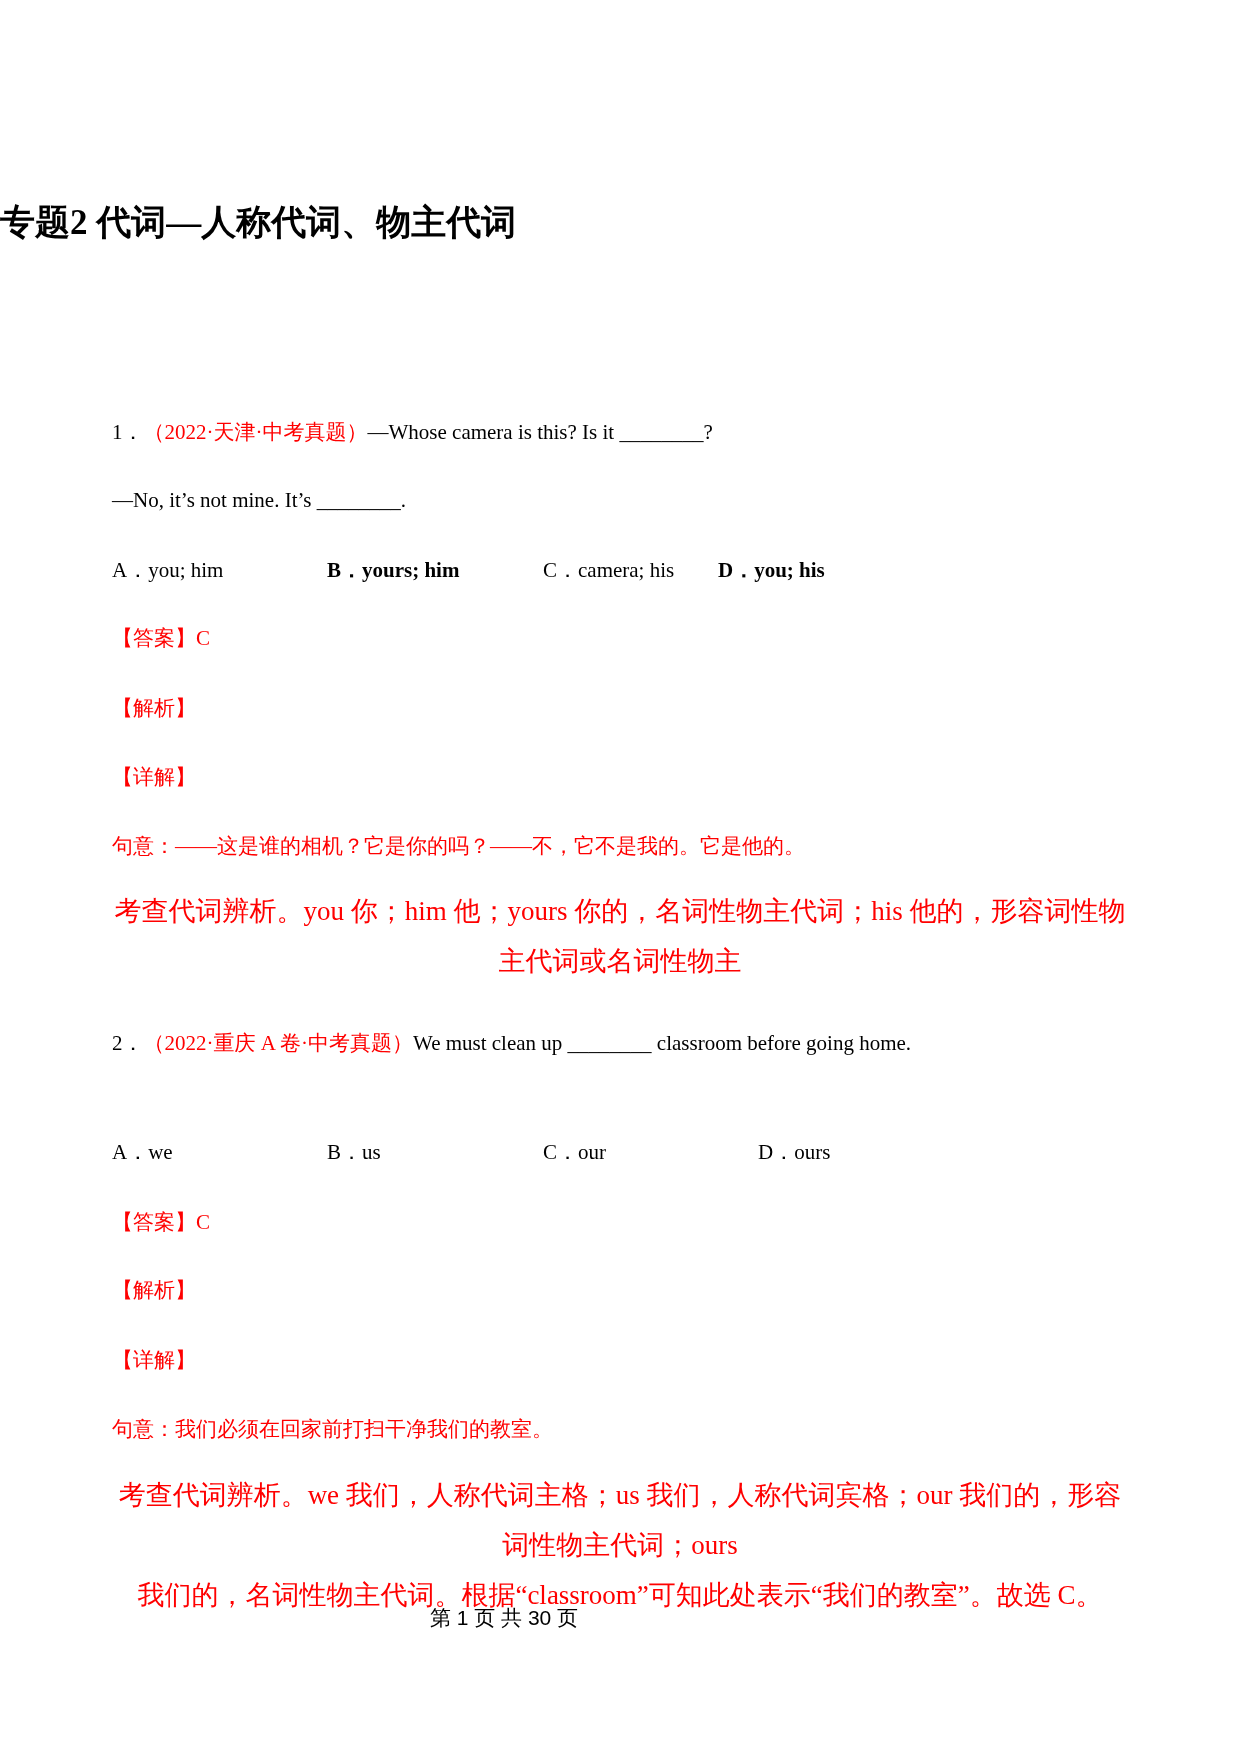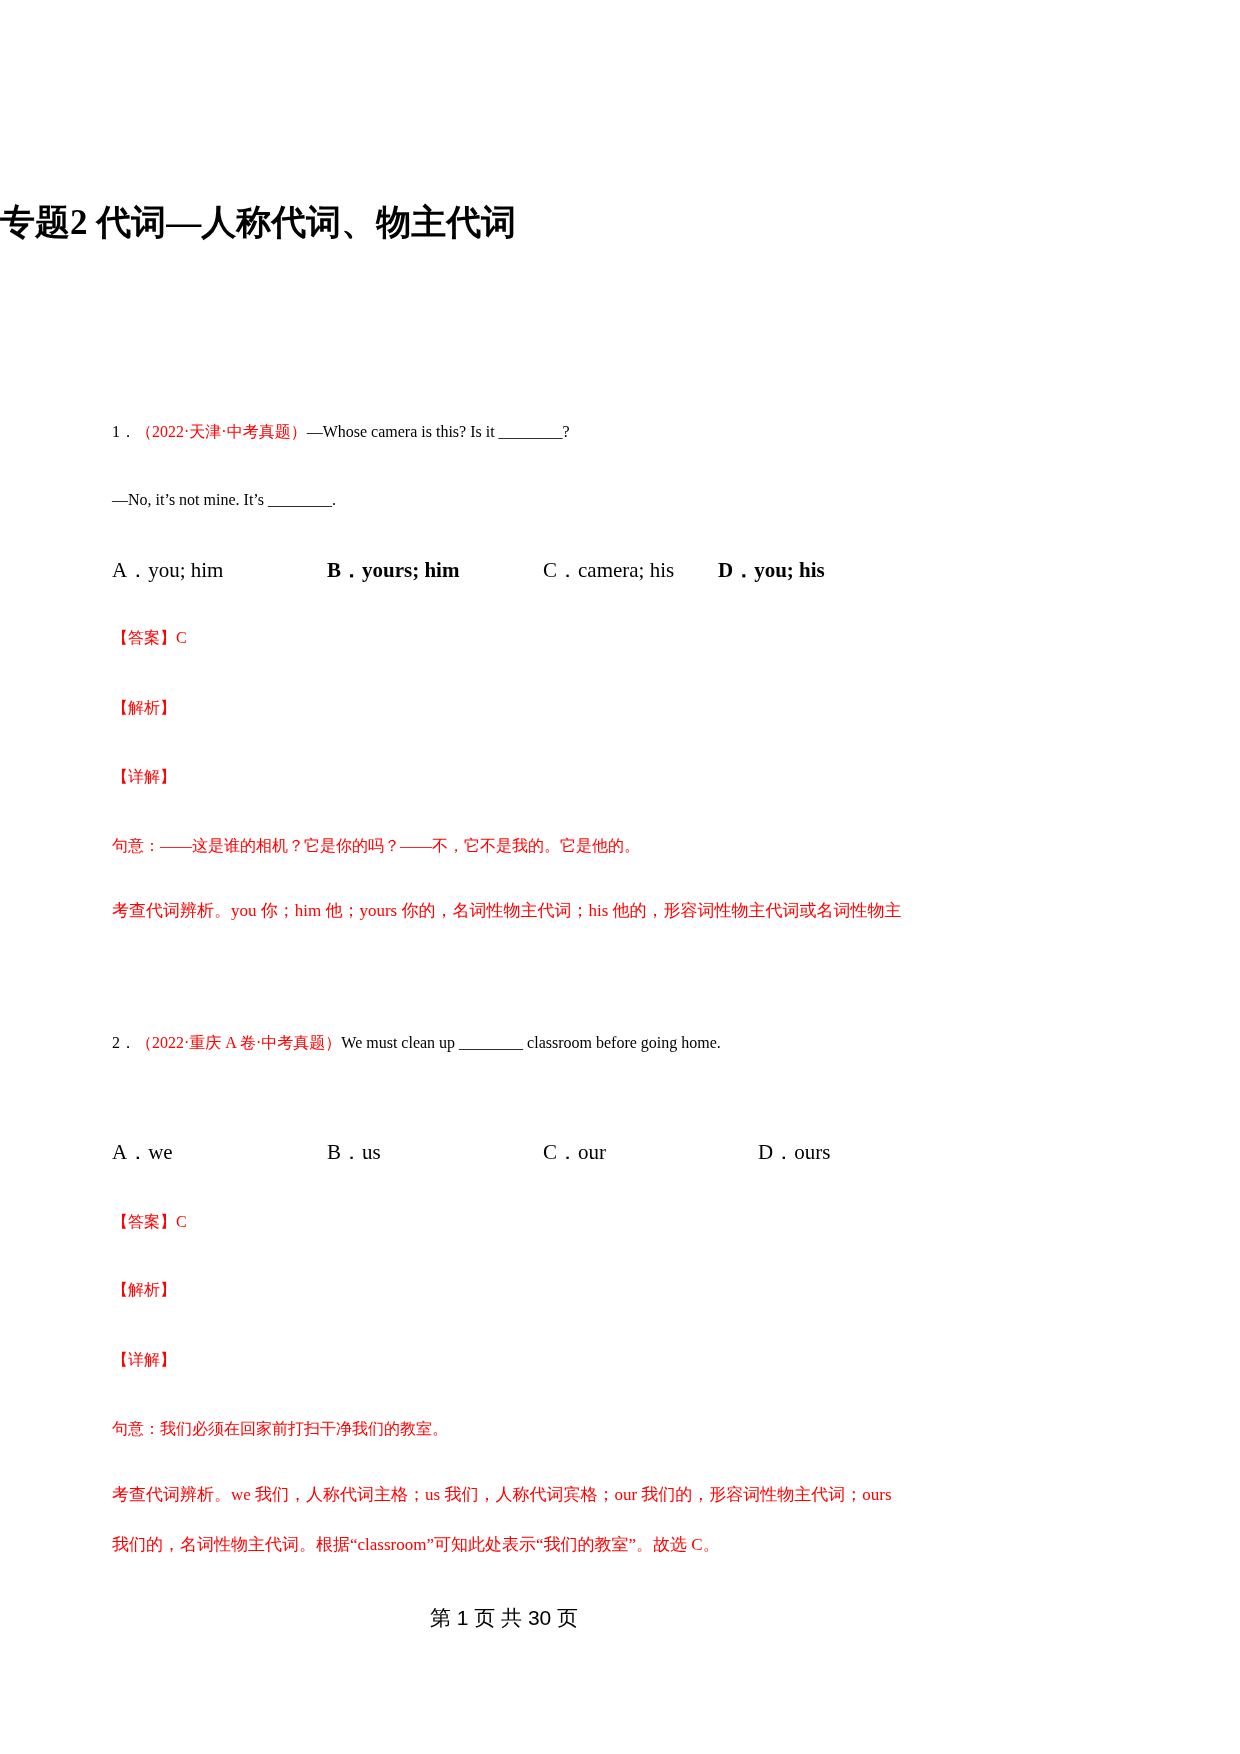--- a/index.html
+++ b/index.html
@@ -1,23 +1,23 @@
 <!DOCTYPE html>
 <html><head>
 <meta charset="utf-8">
 <style>
   html, body { margin: 0; padding: 0; background: #ffffff; }
   body { width: 1240px; height: 1754px; position: relative; overflow: hidden;
          font-family: "Liberation Serif", "DejaVu Serif", serif; color: #000; }
   .page-title { position: absolute; top: 170px; left: 0; width: 1240px; 
                 font-size: 35px; font-weight: bold; line-height: 50px; margin-top: 28px; }
-  .line { position: absolute; left: 112px; font-size: 16px; line-height: 30px; white-space: nowrap; }
+  .line { position: absolute; left: 112px; font-size: 21px; line-height: 30px; white-space: nowrap; }
   .red { color: #ff0000; }
   .opt { position: absolute; font-size: 21px; line-height: 30px; white-space: nowrap; }
-  .para { position: absolute; left: 112px; width: 1016px; font-size: 17px; line-height: 50px; color: #ff0000; }
+  .para { position: absolute; left: 112px; width: 1016px; font-size: 27px; line-height: 50px; color: #ff0000; text-align: center; }
   .footer { position: absolute; top: 1603px; left: 0; width: 1008px; text-align: center;
             font-family: "Liberation Sans", "DejaVu Sans", sans-serif; font-size: 21px; line-height: 30px; }
 </style>
 </head>
 <body>
 
 <div class="page-title">专题2  代词—人称代词、物主代词</div>
 
 <div class="line" style="top:417px;">
   <span>1．</span><span class="red">（2022·天津·中考真题）</span><span>—Whose camera is this? Is it ________?</span>

